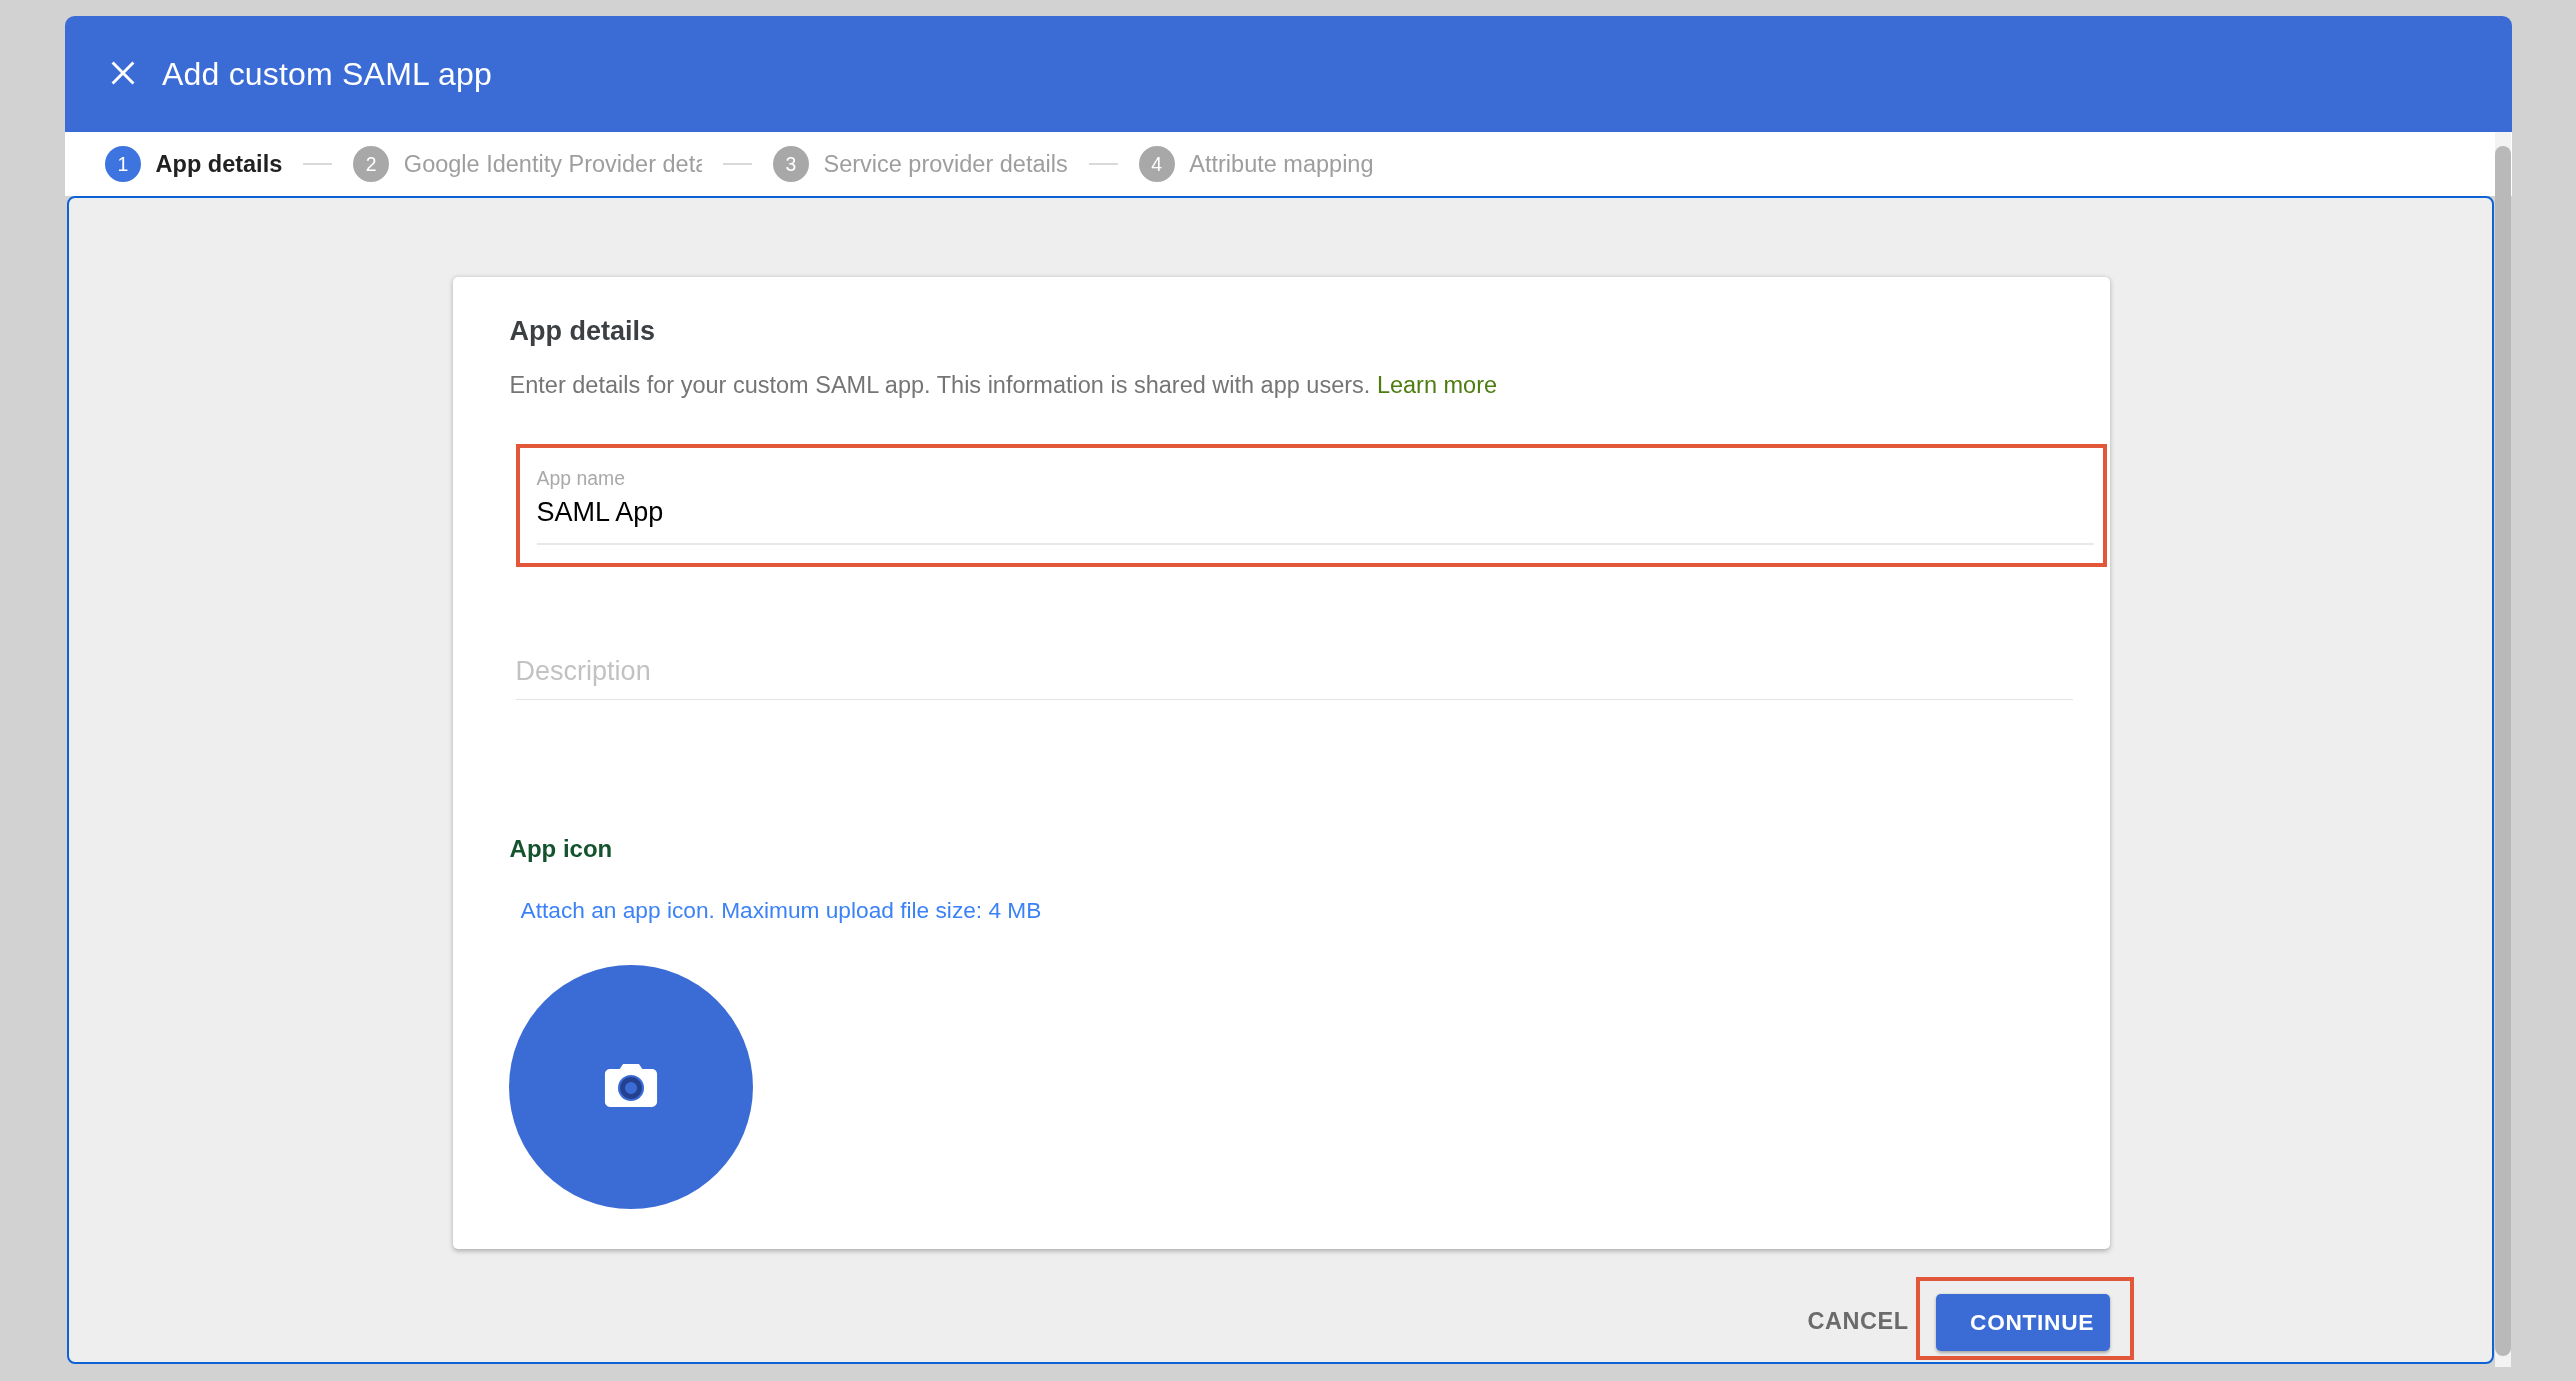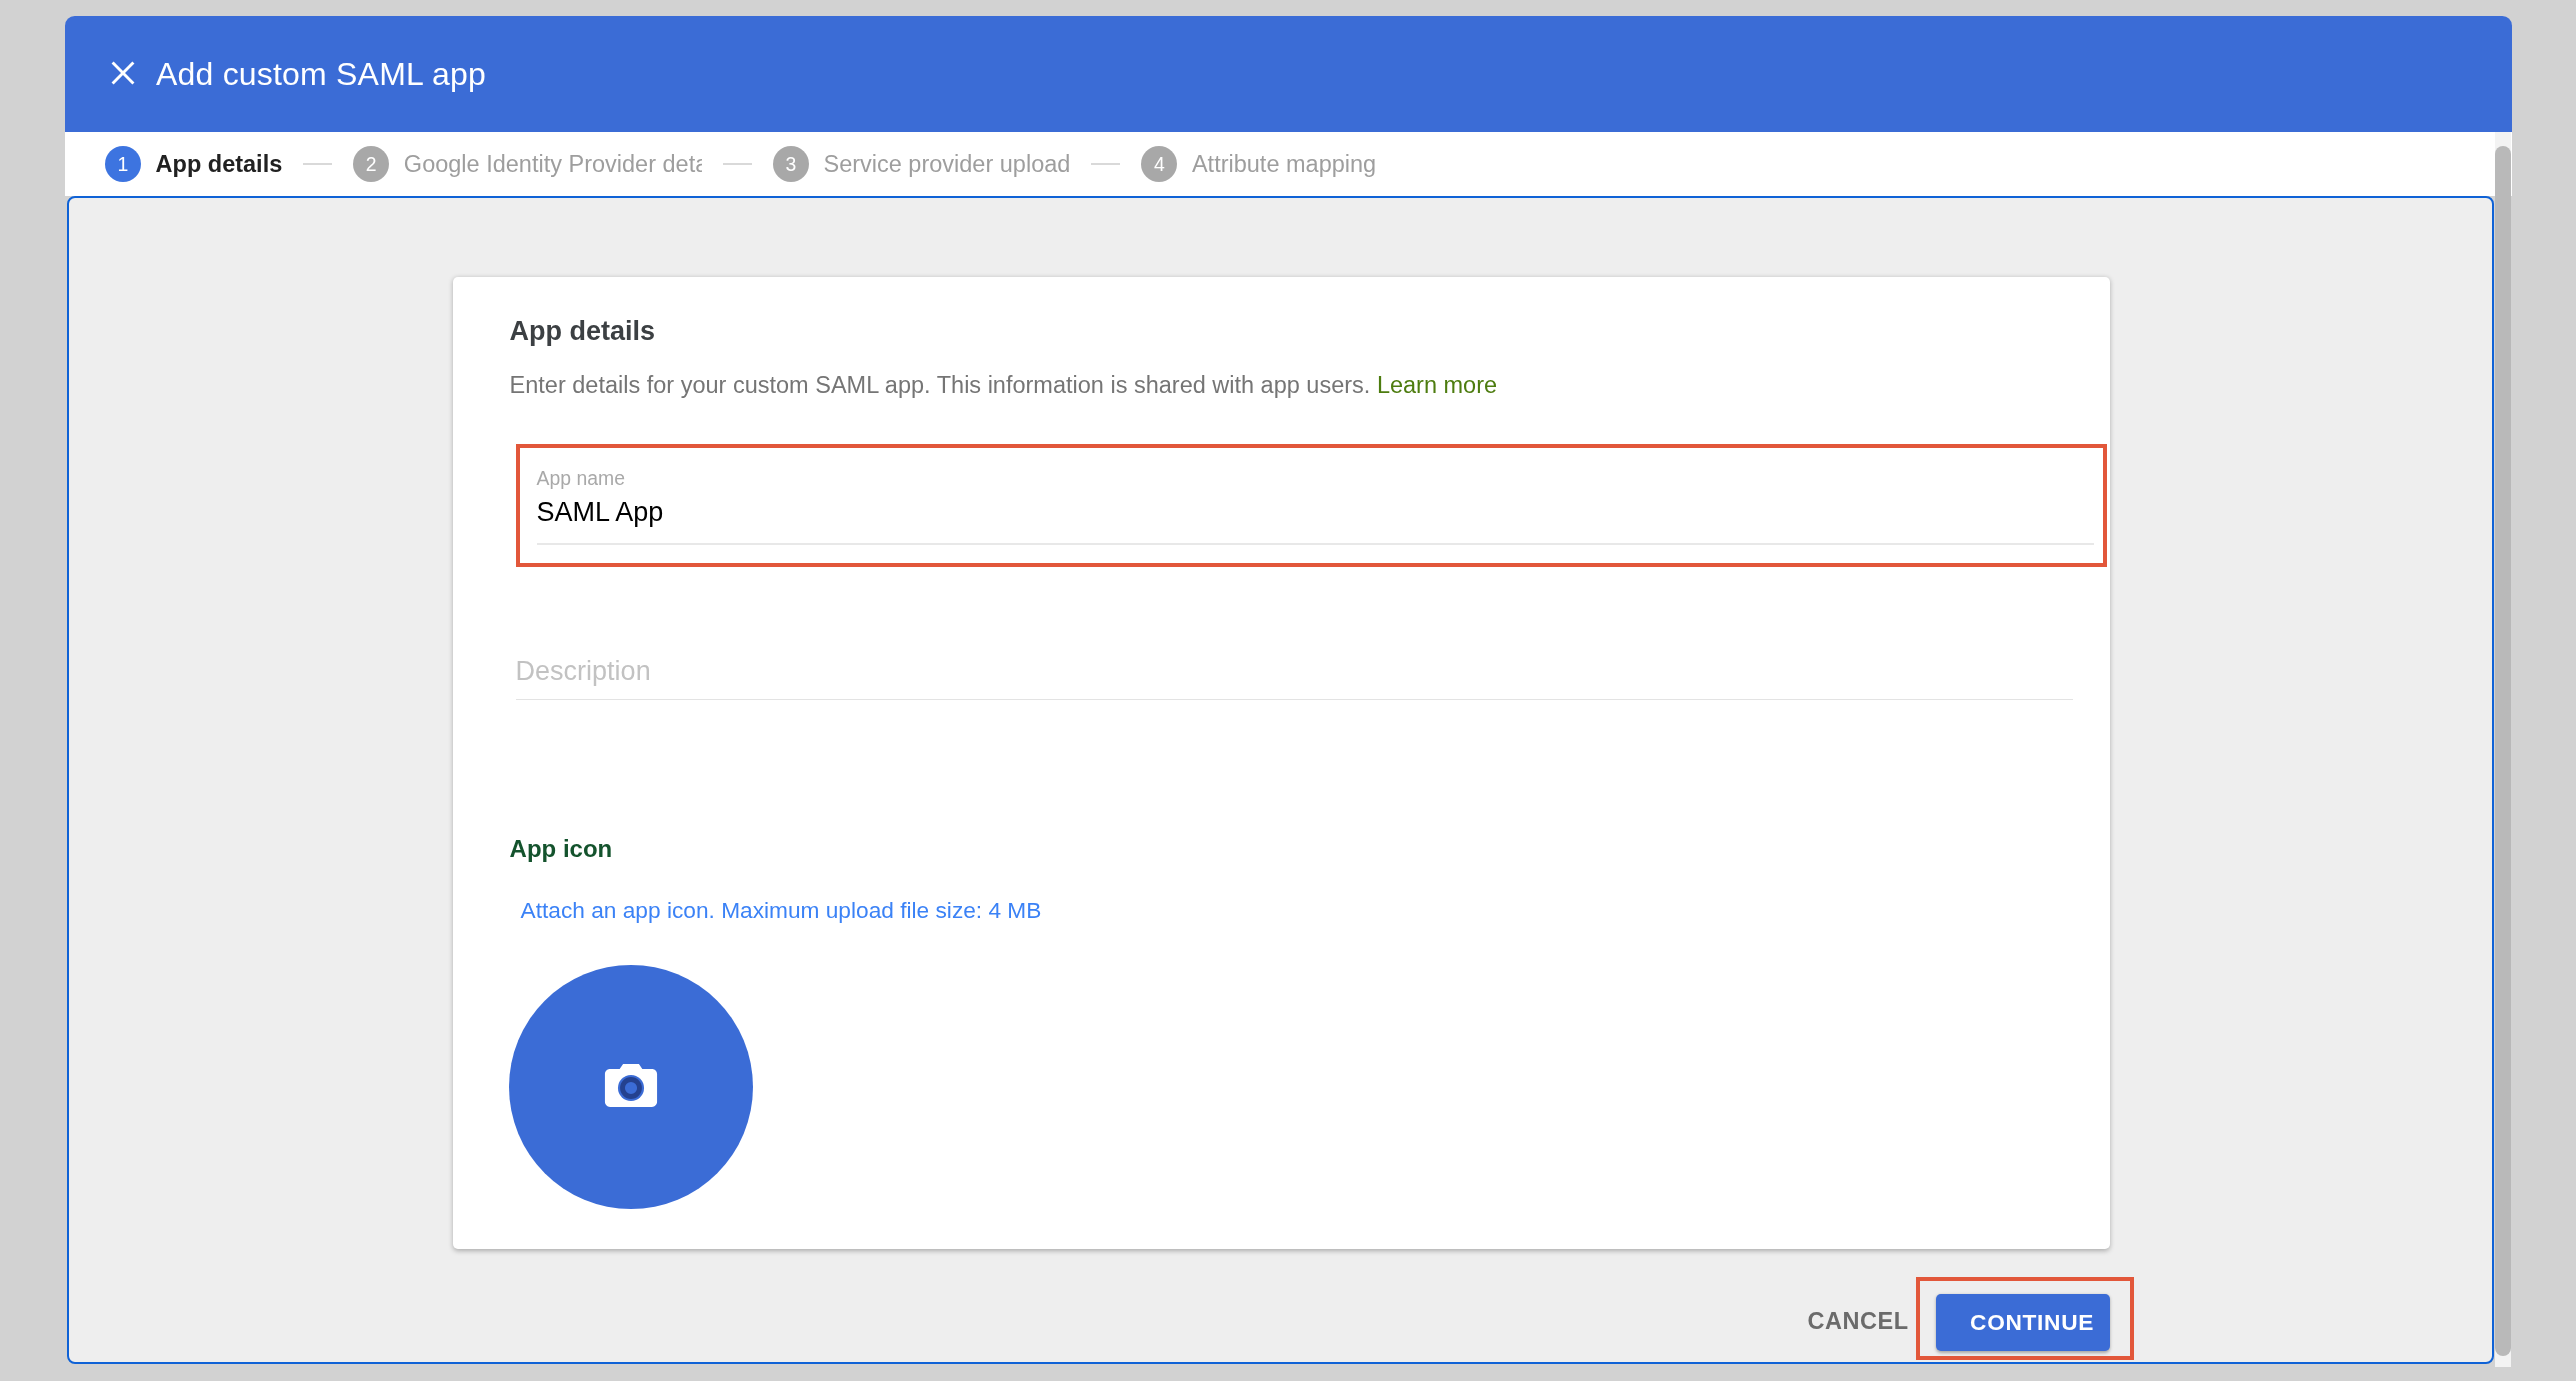--- a/index.html
+++ b/index.html
@@ -17,21 +17,21 @@
   .dialog-header {
     position:absolute; left:0; top:0; right:0; height:116px;
     background:#3b6cd6; border-radius:9.7px 9.7px 0 0;
     display:flex; align-items:center;
   }
   .close-btn {
     width:36px; height:36px; margin-left:40px;
     background:none; border:none; cursor:pointer;
     display:flex; align-items:center; justify-content:center;
   }
-  .header-title { margin-left:15px; font-size:32px; font-weight:400; color:#ffffff; letter-spacing:0.2px; }
+  .header-title { margin-left:21px; font-size:32px; font-weight:400; color:#ffffff; letter-spacing:0.2px; }
 
   
   .stepper {
     position:absolute; left:0; top:116px; right:0; height:64px;
     background:#ffffff; display:flex; align-items:center; padding-left:40px;
   }
   .step { display:flex; align-items:center; }
   .step-circle {
     width:36px; height:36px; border-radius:50%;
     background:#a8a8a8; color:#ffffff; font-size:19.4px;
@@ -145,21 +145,21 @@
       <div class="step-label">App details</div>
     </div>
     <div class="step-dash"></div>
     <div class="step">
       <div class="step-circle">2</div>
       <div class="step-label clip">Google Identity Provider details</div>
     </div>
     <div class="step-dash"></div>
     <div class="step">
       <div class="step-circle">3</div>
-      <div class="step-label">Service provider upload</div>
+      <div class="step-label">Service provider details</div>
     </div>
     <div class="step-dash"></div>
     <div class="step">
       <div class="step-circle">4</div>
       <div class="step-label">Attribute mapping</div>
     </div>
   </div>
 
   <div class="panel">
 

